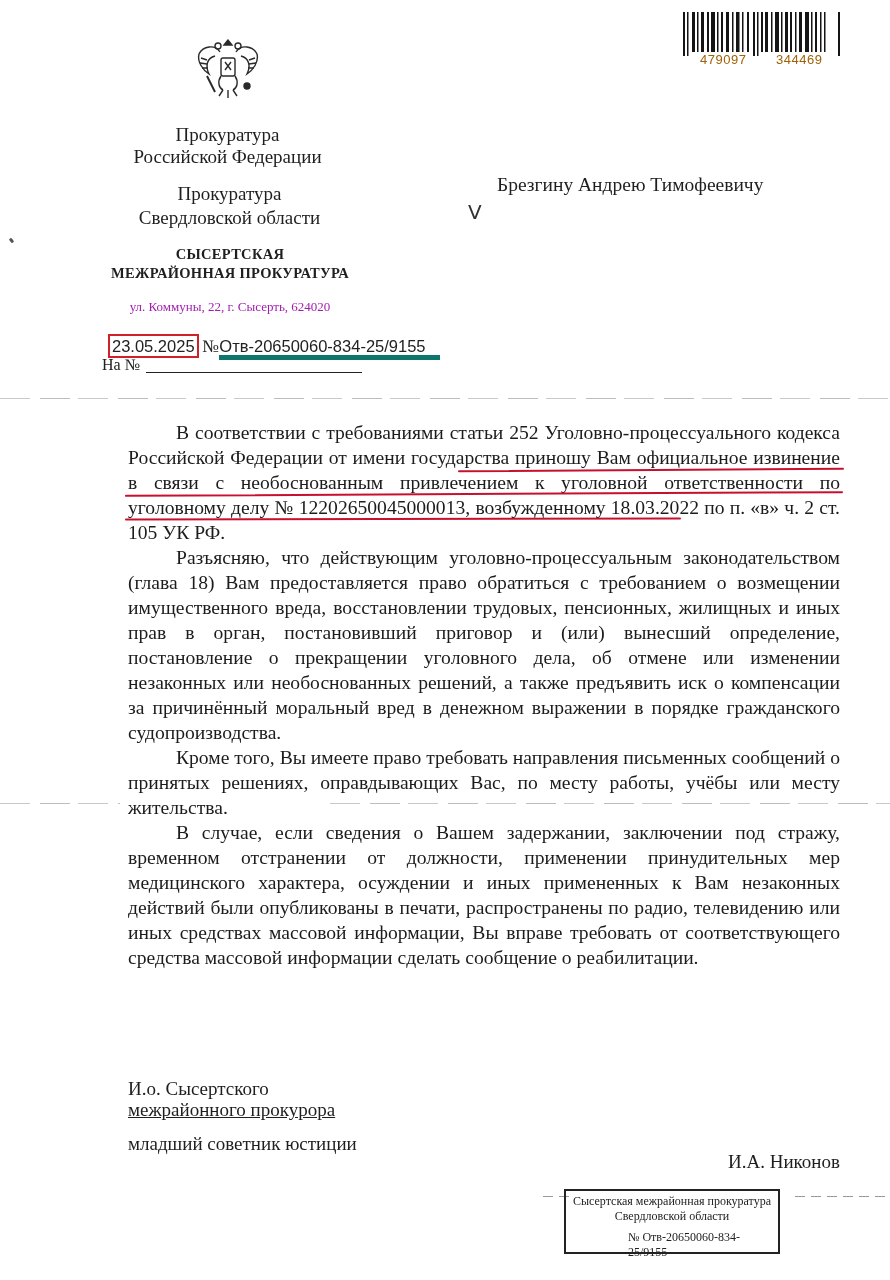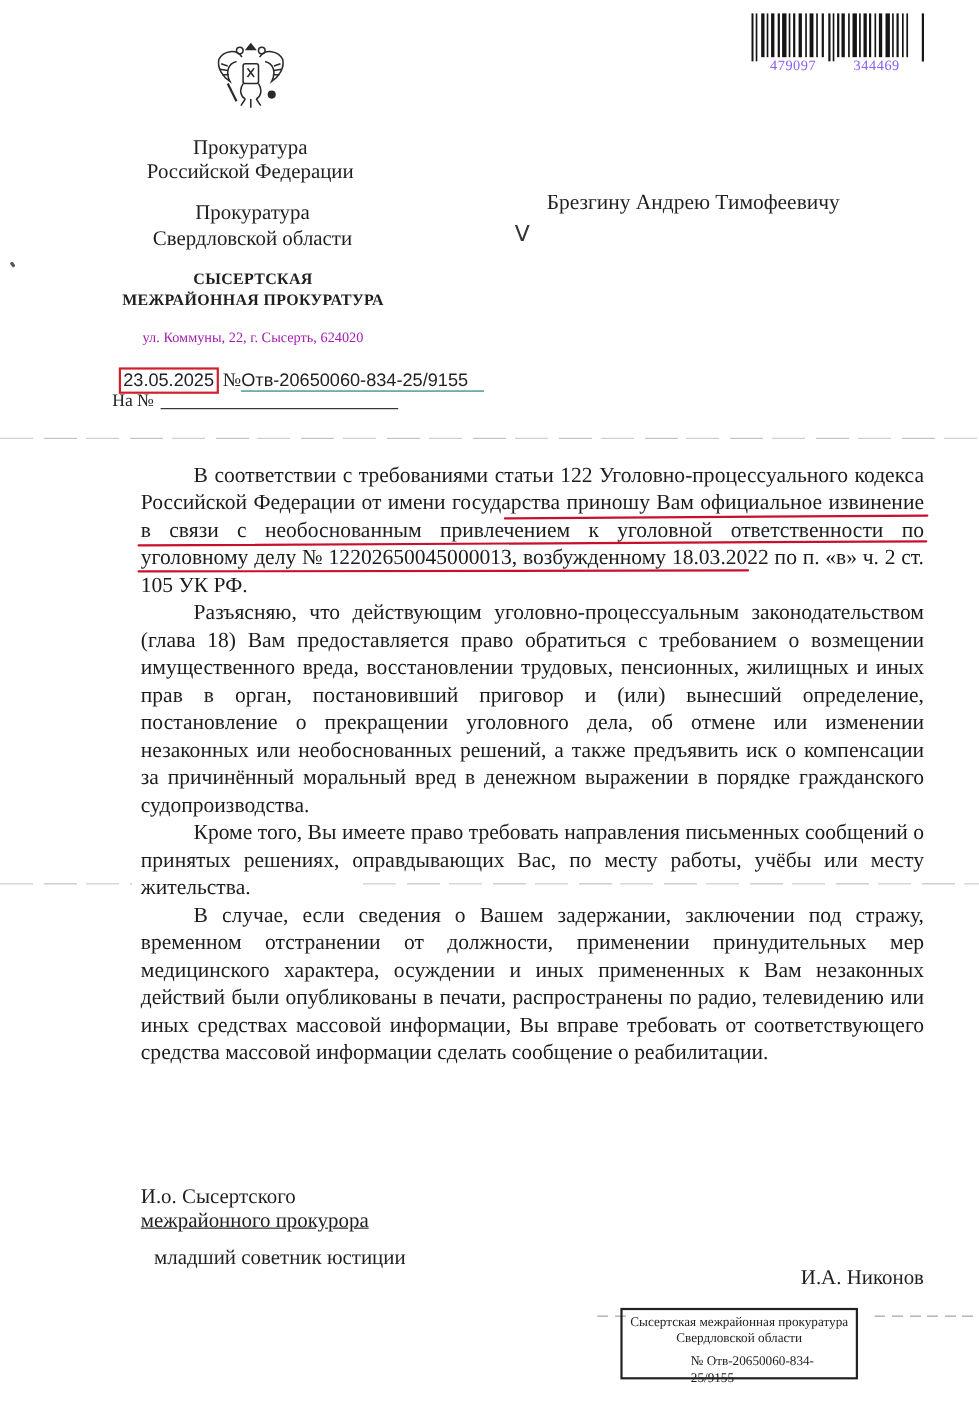--- a/index.html
+++ b/index.html
@@ -7,37 +7,37 @@
     width: 890px; height: 1280px; overflow: hidden;
     background: #ffffff;
     font-family: "Liberation Serif", "DejaVu Serif", serif;
     color: #1a1a1a;
     position: relative;
   }
   .abs { position: absolute; }
 
   
   .barcode { left: 683px; top: 12px; width: 160px; height: 44px; }
-  .barcode-num { top: 52px; font-family: Liberation Serif, serif; font-size: 13px; color: #8b5cf6; letter-spacing: 0.5px; }
+  .barcode-num { top: 52px; font-family: Liberation Sans, sans-serif; font-size: 13px; color: #a16207; letter-spacing: 0.5px; }
 
   
   .emblem { left: 193px; top: 36px; width: 70px; height: 68px; }
 
   
   .hdr { font-size: 19px; line-height: 22px; text-align: center; color: #1f1f1f; }
   .hdr-bold { font-size: 14.5px; line-height: 19px; font-weight: bold; text-align: center; letter-spacing: 0.3px; color: #1f1f1f; }
   .addr { font-size: 13px; text-align: center; color: #a21caf; }
 
   .recipient { left: 497px; top: 174px; font-size: 19.5px; color: #1f1f1f; white-space: nowrap; }
   .checkmark { left: 468px; top: 200px; font-family: "DejaVu Sans", sans-serif; font-size: 20px; color: #333; }
 
   .date-row { left: 105px; top: 334px; font-size: 17.5px; white-space: nowrap; color: #222; }
   .date-box { display: inline-block; border: 2.5px solid #d0202a; padding: 0 2px 0 2px; margin-left: 3px; line-height: 20px; font-family: "Liberation Sans", sans-serif; font-size: 16.5px; }
   .num-sign { margin-left: 4px; }
-  .ref-num { border-bottom: 1px solid #0f766e; font-family: "Liberation Sans", sans-serif; font-size: 16.5px; padding-right: 14px; }
+  .ref-num { border-bottom: 5px solid #0f766e; font-family: "Liberation Sans", sans-serif; font-size: 16.5px; padding-right: 14px; }
   .na-row { left: 102px; top: 356px; font-size: 16px; color: #222; white-space: nowrap; }
   .na-line { display: inline-block; width: 216px; border-bottom: 1px solid #222; margin-left: 6px; vertical-align: -3px; height: 12px; }
 
   
   .body-text { left: 128px; width: 712px; font-size: 19.6px; line-height: 25px; color: #1c1c1c; text-align: justify; }
   .p { margin: 0; text-indent: 48px; }
   .red-ul { position: absolute; height: 2px; background: #c8102e; border-radius: 1px; }
 
   .faint-line { position: absolute; height: 1px; background: repeating-linear-gradient(90deg, #c9c9c9 0 30px, transparent 30px 40px, #bdbdbd 40px 70px, transparent 70px 78px); }
 
@@ -131,33 +131,33 @@
 <div class="abs na-row">
   <span>На №</span><span class="na-line"></span>
 </div>
 
 <div class="faint-line" style="left:0; top:398px; width:890px;"></div>
 <div class="faint-line" style="left:0; top:803px; width:120px;"></div>
 <div class="faint-line" style="left:330px; top:803px; width:560px;"></div>
 <div class="abs speck"></div>
 
 <div class="abs body-text" style="top:420px;">
-  <p class="p"><span>В соответствии с требованиями статьи 122 Уголовно-процессуального кодекса Российской Федерации </span><span>от имени государства приношу Вам официальное извинение в связи с необоснованным привлечением к уголовной ответственности по уголовному делу № 12202650045000013</span><span>, возбужденному 18.03.2022 по п. «в» ч. 2 ст. 105 УК РФ.</span></p>
+  <p class="p"><span>В соответствии с требованиями статьи 252 Уголовно-процессуального кодекса Российской Федерации </span><span>от имени государства приношу Вам официальное извинение в связи с необоснованным привлечением к уголовной ответственности по уголовному делу № 12202650045000013</span><span>, возбужденному 18.03.2022 по п. «в» ч. 2 ст. 105 УК РФ.</span></p>
   <p class="p">Разъясняю, что действующим уголовно-процессуальным законодательством (глава 18) Вам предоставляется право обратиться с требованием о возмещении имущественного вреда, восстановлении трудовых, пенсионных, жилищных и иных прав в орган, постановивший приговор и (или) вынесший определение, постановление о прекращении уголовного дела, об отмене или изменении незаконных или необоснованных решений, а также предъявить иск о компенсации за причинённый моральный вред в денежном выражении в порядке гражданского судопроизводства.</p>
   <p class="p">Кроме того, Вы имеете право требовать направления письменных сообщений о принятых решениях, оправдывающих Вас, по месту работы, учёбы или месту жительства.</p>
   <p class="p">В случае, если сведения о Вашем задержании, заключении под стражу, временном отстранении от должности, применении принудительных мер медицинского характера, осуждении и иных примененных к Вам незаконных действий были опубликованы в печати, распространены по радио, телевидению или иных средствах массовой информации, Вы вправе требовать от соответствующего средства массовой информации сделать сообщение о реабилитации.</p>
 </div>
 
 <div class="red-ul" style="left:458px; top:469px; width:386px; transform:rotate(-0.4deg);"></div>
 <div class="red-ul" style="left:125px; top:493px; width:718px; transform:rotate(-0.3deg);"></div>
 <div class="red-ul" style="left:125px; top:518px; width:556px; transform:rotate(-0.1deg);"></div>
 
 <div class="abs sig" style="left:128px; top:1078px;">И.о. Сысертского</div>
 <div class="abs sig" style="left:128px; top:1099px;text-decoration:underline;">межрайонного прокурора</div>
-<div class="abs sig" style="left:128px; top:1133px;margin-left:12px;">младший советник юстиции</div>
+<div class="abs sig" style="left:128px; top:1133px;">младший советник юстиции</div>
 <div class="abs sig" style="left:728px; top:1133px;margin-top:18px;">И.А. Никонов</div>
 
 <div class="stamp-dash" style="left:543px; width:30px;"></div>
 <div class="stamp-dash" style="left:795px; width:95px;"></div>
 <div class="abs stamp">
   <div>Сысертская межрайонная прокуратура</div>
   <div>Свердловской области</div>
   <div class="s3">№ Отв-20650060-834-25/9155</div>
 </div>
 

